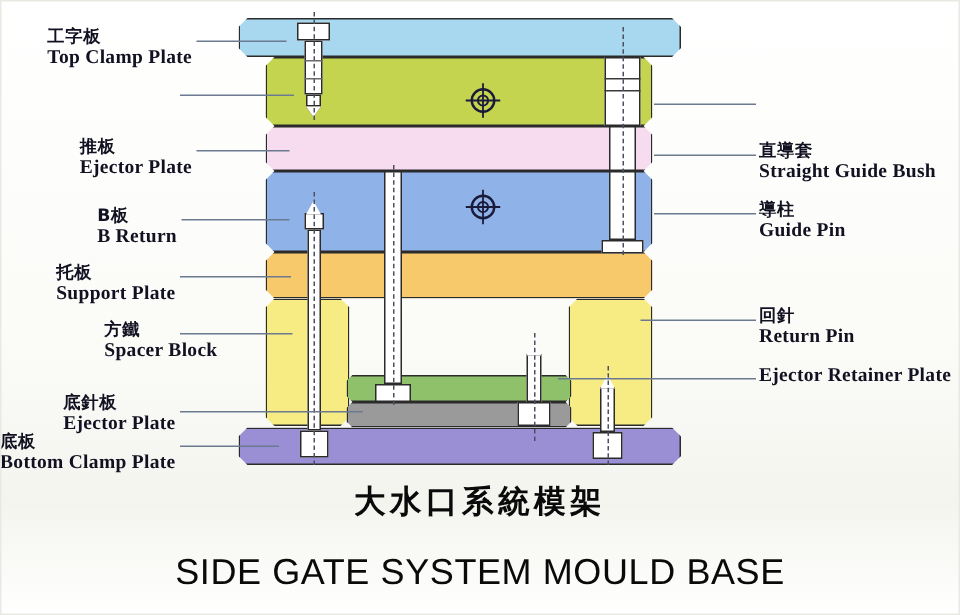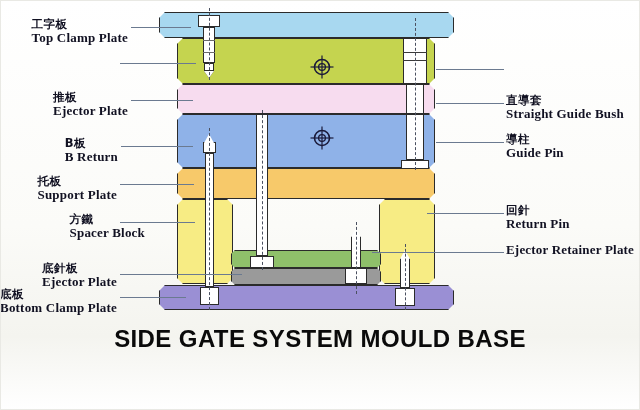--- a/index.html
+++ b/index.html
@@ -102,24 +102,24 @@
   #title-cn {
     font-family: "DejaVu Sans", sans-serif;
     font-size: 21px;
     font-weight: 700;
     letter-spacing: 3px;
     color: #0a0a0a;
   }
   #title-en {
     font-family: "Liberation Sans", sans-serif;
     font-size: 24px;
-    font-weight: 700;
+    font-weight: 400;
     letter-spacing: 0.4px;
     color: #0a0a0a;
-    margin-top: 5px;
+    margin-top: 20px;
   }
   .crosshair { position: absolute; }
 </style>
 </head>
 <body>
 
 <div id="page">
 
   <div id="mould">
 
@@ -268,16 +268,17 @@
   <div class="label right" style="left:506px; top:204px;">
     <span class="cn">回針</span>
     <span class="en">Return Pin</span>
   </div>
 
   <div class="label right" style="left:506px; top:243px;">
     <span class="en">Ejector Retainer Plate</span>
   </div>
 
   <div id="title-block" style="top:320px;">
+    <div id="title-cn">大水口系統模架</div>
     <div id="title-en">SIDE GATE SYSTEM MOULD BASE</div>
   </div>
 
 </div>
 
 </body></html>

